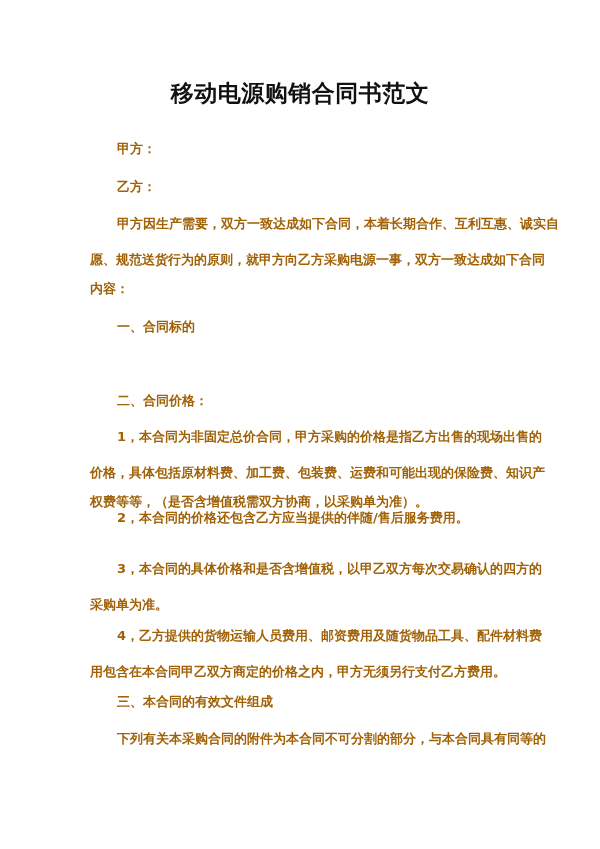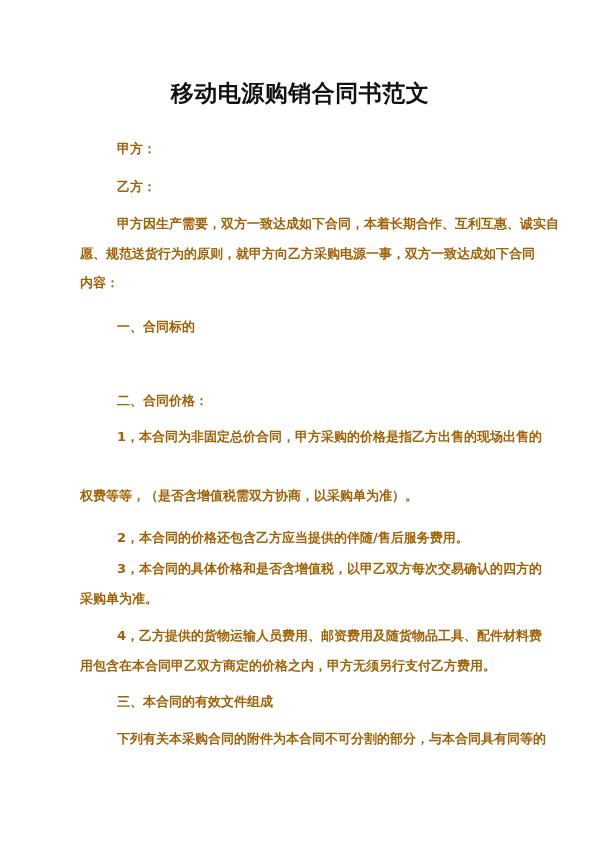--- a/index.html
+++ b/index.html
@@ -36,41 +36,43 @@
     .line {
       position: absolute;
       left: 117px;
       font-size: 13px;
       font-weight: bold;
       line-height: 18px;
       white-space: nowrap;
       color: #a16207;
     }
     .line.full {
-      left: 80px;
+      left: 90px;
+      margin-top: 6px;
     }
     .line.indent {
       left: 117px;
     }
   </style>
 </head>
 <body>
 
 <div class="page">
   <div class="title">移动电源购销合同书范文</div>
 
   <div class="line indent" style="top:140px">甲方：</div>
   <div class="line indent" style="top:178px">乙方：</div>
   <div class="line indent" style="top:215px">甲方因生产需要，双方一致达成如下合同，本着长期合作、互利互惠、诚实自</div>
   <div class="line full" style="top:245px">愿、规范送货行为的原则，就甲方向乙方采购电源一事，双方一致达成如下合同</div>
   <div class="line full" style="top:274px">内容：</div>
   <div class="line indent" style="top:318px">一、合同标的</div>
   <div class="line indent" style="top:392px">二、合同价格：</div>
   <div class="line indent" style="top:428px">1，本合同为非固定总价合同，甲方采购的价格是指乙方出售的现场出售的</div>
+  <div class="line full" style="top:458px">价格，具体包括原材料费、加工费、包装费、运费和可能出现的保险费、知识产</div>
   <div class="line full" style="top:487px">权费等等，（是否含增值税需双方协商，以采购单为准）。</div>
-  <div class="line indent" style="top:529px">2，本合同的价格还包含乙方应当提供的伴随/售后服务费用。</div>
+  <div class="line indent" style="top:509px">2，本合同的价格还包含乙方应当提供的伴随/售后服务费用。</div>
   <div class="line indent" style="top:560px">3，本合同的具体价格和是否含增值税，以甲乙双方每次交易确认的四方的</div>
   <div class="line full" style="top:590px">采购单为准。</div>
   <div class="line indent" style="top:627px">4，乙方提供的货物运输人员费用、邮资费用及随货物品工具、配件材料费</div>
   <div class="line indent" style="top:693px">三、本合同的有效文件组成</div>
   <div class="line full" style="top:657px">用包含在本合同甲乙双方商定的价格之内，甲方无须另行支付乙方费用。</div>
   <div class="line indent" style="top:730px">下列有关本采购合同的附件为本合同不可分割的部分，与本合同具有同等的</div>
 </div>
 
 </body></html>

